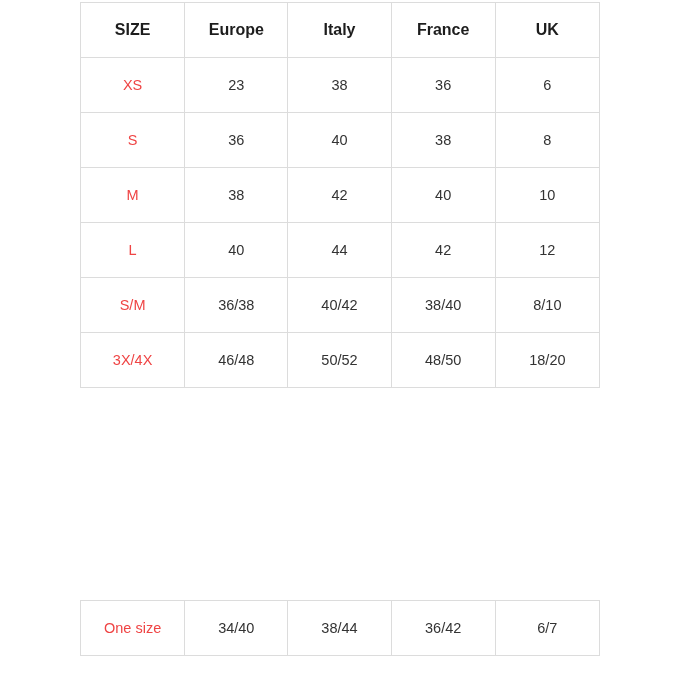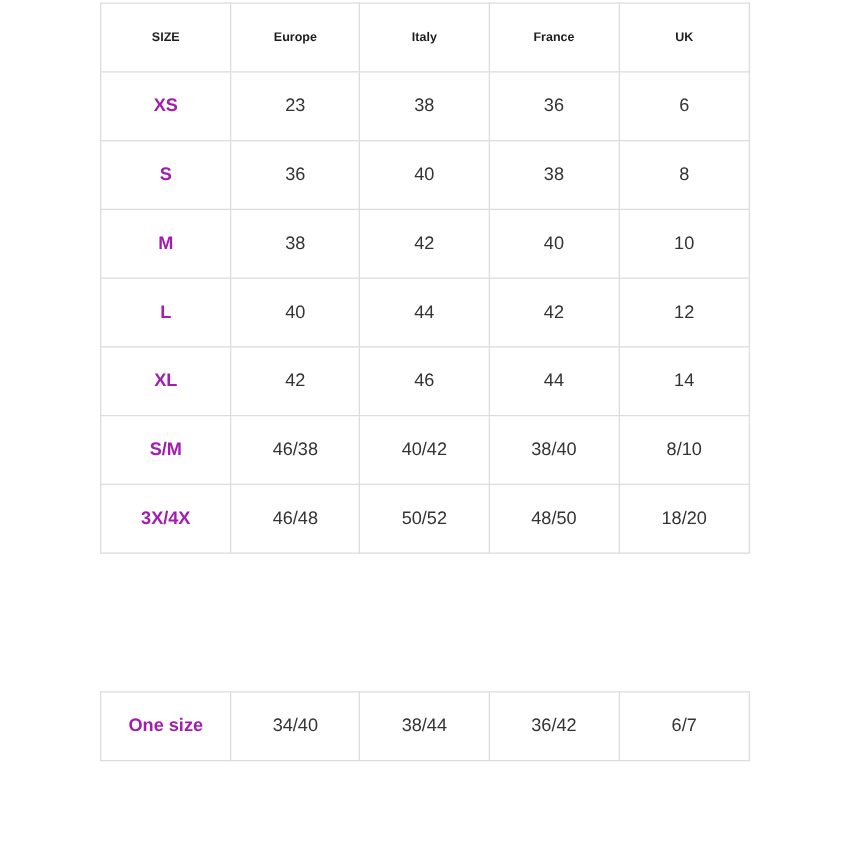--- a/index.html
+++ b/index.html
@@ -19,47 +19,47 @@
     width: 680px;
     height: 680px;
     box-sizing: border-box;
   }
   .table-wrap {
     position: absolute;
     left: 80px;
     width: 520px;
   }
   .table-main { top: 2px; }
-  .table-extra { top: 553px; }
+  .table-extra { top: 600px; }
 
   table.size-table {
     width: 100%;
     border-collapse: collapse;
     table-layout: fixed;
   }
   table.size-table th,
   table.size-table td {
     border: 1px solid #dcdcdc;
     text-align: center;
     vertical-align: middle;
     height: 54px;
     font-size: 14.5px;
     color: #333333;
     font-weight: normal;
     padding: 0;
   }
   table.size-table th {
     font-weight: bold;
     color: #1d1d1d;
-    font-size: 10px;
+    font-size: 16px;
     margin-top: 20px;
   }
   table.size-table td.row-label {
-    font-weight: bold;
-    color: #a21caf;
+    font-weight: normal;
+    color: #ef4444;
   }
   table.size-table col.c0 { width: 100px; }
   table.size-table col.c1 { width: 99px; }
   table.size-table col.c2 { width: 99px; }
   table.size-table col.c3 { width: 100px; }
   table.size-table col.c4 { width: 100px; }
 </style>
 </head>
 <body>
 
@@ -106,29 +106,22 @@
           <td>10</td>
         </tr>
         <tr>
           <td class="row-label">L</td>
           <td>40</td>
           <td>44</td>
           <td>42</td>
           <td>12</td>
         </tr>
         <tr>
-          <td class="row-label">XL</td>
-          <td>42</td>
-          <td>46</td>
-          <td>44</td>
-          <td>14</td>
-        </tr>
-        <tr>
           <td class="row-label">S/M</td>
-          <td>46/38</td>
+          <td>36/38</td>
           <td>40/42</td>
           <td>38/40</td>
           <td>8/10</td>
         </tr>
         <tr>
           <td class="row-label">3X/4X</td>
           <td>46/48</td>
           <td>50/52</td>
           <td>48/50</td>
           <td>18/20</td>

